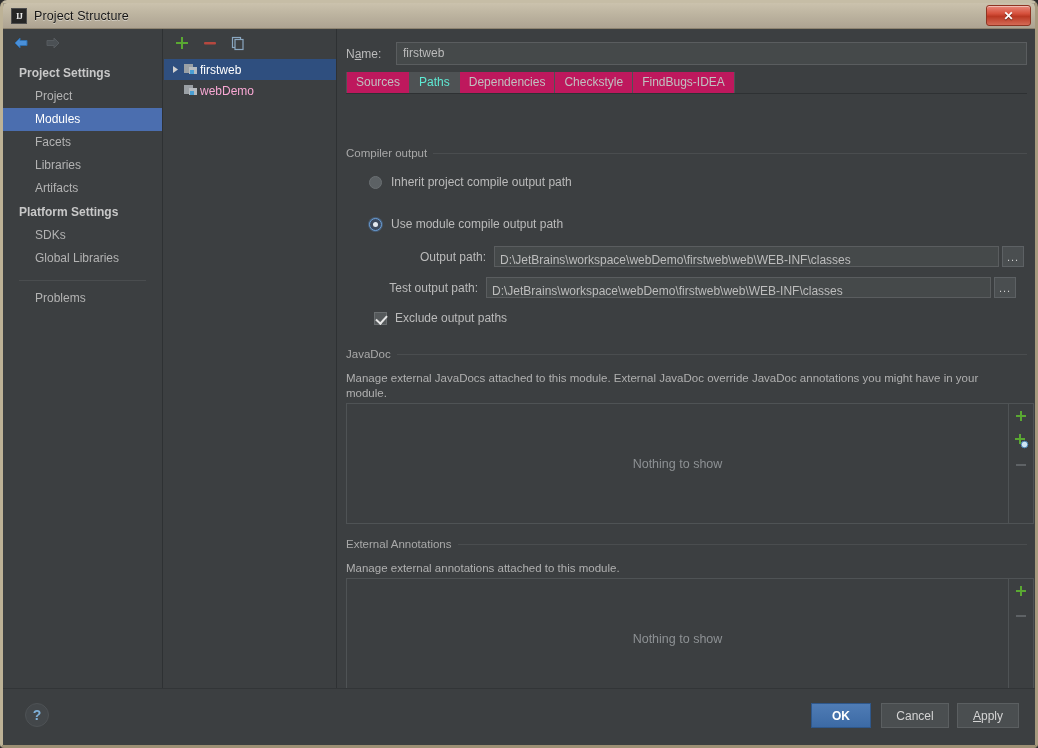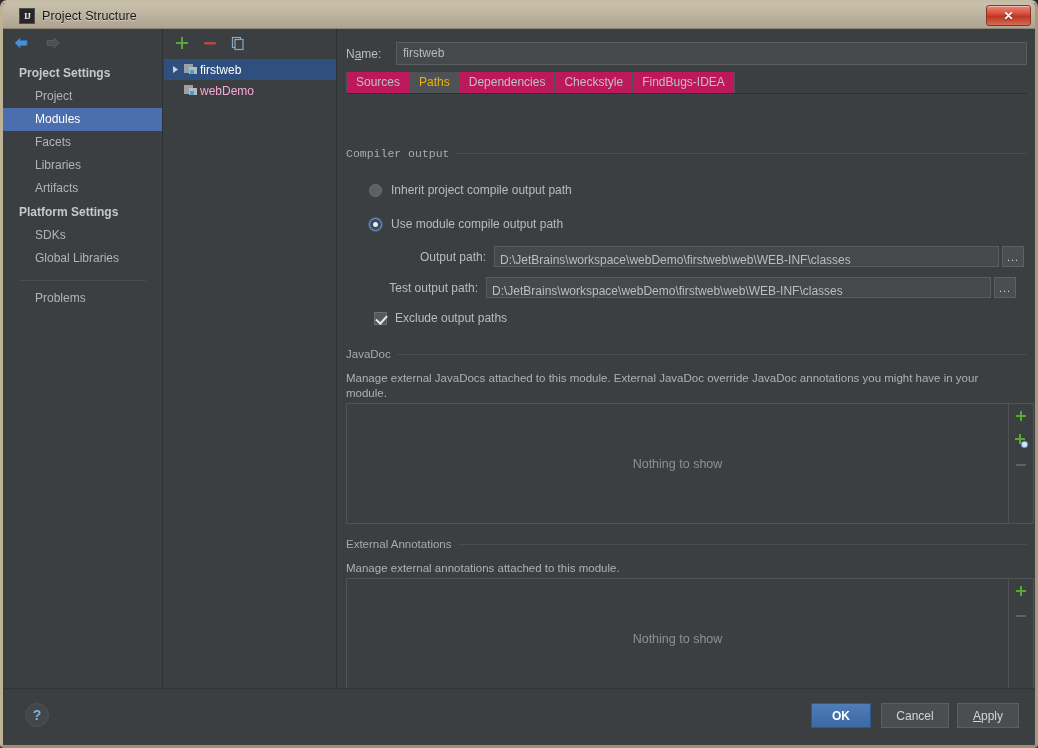--- a/index.html
+++ b/index.html
@@ -28,21 +28,21 @@
 
   
   #titlebar {
     position: absolute; left: 0; top: 0;
     width: 1032px; height: 26px;
     background: linear-gradient(to bottom, #cbc2ad 0%, #bdb4a0 45%, #ada392 100%);
     border-bottom: 1px solid #8d8370;
     display: flex; align-items: center;
   }
   .tb-icon {
-    width: 16px; height: 16px; margin-left: 16px; margin-right: 7px;
+    width: 16px; height: 16px; margin-left: 8px; margin-right: 7px;
     background: #262626;
     border: 1px solid #4d4d4d;
     color: #e8e8e8;
     font-size: 9px; font-weight: bold;
     font-family: "Liberation Serif", serif;
     display: flex; align-items: center; justify-content: center;
     letter-spacing: -1px;
     flex: none;
   }
   #title-text {
@@ -151,21 +151,21 @@
   }
   .tab {
     font-size: 12px; color: #c0c0c0;
     padding: 3px 9px 3px 9px;
     height: 21px; line-height: 15px;
     border-right: 1px solid #4e5254;
     background: #be185d;
   }
   .tab:first-child { border-left: 1px solid #4e5254; }
   .tab.active {
-    background: #4e5254; color: #eab308;
+    background: #4e5254; color: #5eead4;
   }
 
   
   .sec-title {
     position: absolute;
     font-size: 11.5px; color: #a9a9a9;
     display: flex; align-items: center; width: 681px;
   }
   .sec-title span { flex: none; padding-right: 6px; }
   .sec-title i { flex: 1; height: 1px; background: #4a4d4f; display: block; }
@@ -378,26 +378,26 @@
       </div>
 
       <div id="tabrow">
         <div class="tab">Sources</div>
         <div class="tab active">Paths</div>
         <div class="tab">Dependencies</div>
         <div class="tab">Checkstyle</div>
         <div class="tab">FindBugs-IDEA</div>
       </div>
 
-      <div class="sec-title" style="left:8px; top:118px;font-family:Liberation Mono, monospace;">
+      <div class="sec-title" style="left:8px; top:118px;">
         <span>Compiler output</span>
           <i></i>
       </div>
 
-      <div class="radio-row" style="left:31px; top:154px;">
+      <div class="radio-row" style="left:31px; top:146px;">
         <span class="radio"></span>
         <span>Inherit project compile output path</span>
       </div>
 
       <div class="radio-row" style="left:31px; top:188px;">
         <span class="radio checked"></span>
         <span>Use module compile output path</span>
       </div>
 
       <div class="path-row" style="left:16px; top:217px; width:681px;">

